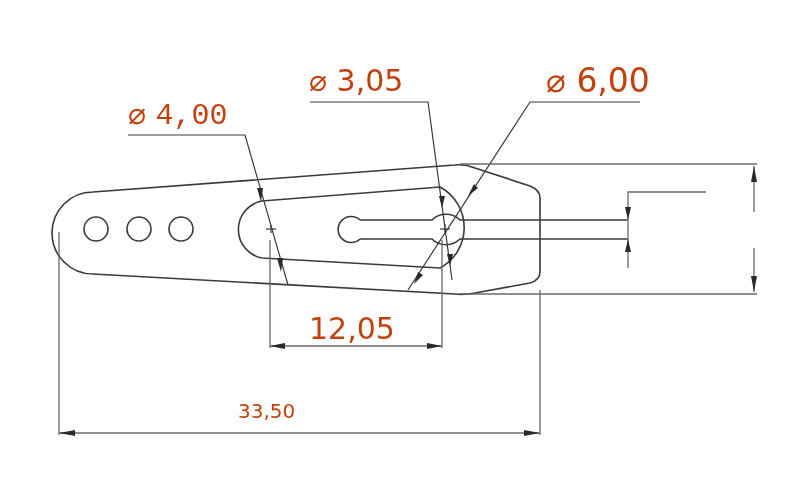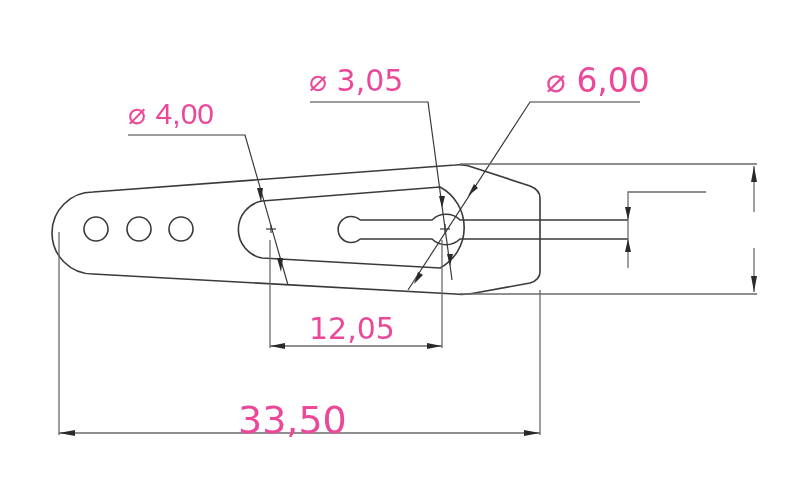--- a/index.html
+++ b/index.html
@@ -2,21 +2,21 @@
 <html><head>
   <meta charset="utf-8">
   <style>
     html, body { margin: 0; padding: 0; background: #ffffff; }
     body { width: 800px; height: 503px; position: relative; overflow: hidden; }
     #drawing { position: absolute; left: 0; top: 0; width: 800px; height: 503px; }
     .outline { fill: none; stroke: #3a3a3a; stroke-width: 1.6; }
     .dim { fill: none; stroke: #6a6a6a; stroke-width: 1.3; }
     .leader { fill: none; stroke: #3a3a3a; stroke-width: 1.2; }
     .arrow { fill: #2a2a2a; stroke: none; }
-    .label { position: absolute; color: #ec4899; font-family: "DejaVu Sans", sans-serif; white-space: nowrap; line-height: 1; }
+    .label { position: absolute; color: #c2410c; font-family: "DejaVu Sans", sans-serif; white-space: nowrap; line-height: 1; }
     .label-serif { font-family: "DejaVu Serif", serif; }
   </style>
 </head>
 <body>
 
 <svg id="drawing" viewBox="0 0 800 503" xmlns="http://www.w3.org/2000/svg">
 
   <g>
     <path class="outline" d="M 93 192 L 455 165 Q 465 164 475 168 L 530 186 Q 540 190 540 198 L 540 272 Q 540 280 530 283 L 475 293 Q 465 295 455 294 L 93 274 A 41 41 0 0 1 93 192 Z"></path>
   </g>
@@ -89,32 +89,32 @@
   </g>
   <g>
     <polyline class="dim" points="706,192 628,192 628,268"></polyline>
     <polygon class="arrow" points="628,220 625,207 631,207"></polygon>
     <polygon class="arrow" points="628,239 625,252 631,252"></polygon>
   </g>
 </svg>
 
 <div class="label" style="left:128px; top:99px; font-size:30px;">
   <span style="font-family:'DejaVu Serif',serif;">⌀</span>
-  <span class="label-serif" style="font-family:Liberation Sans, sans-serif;">4,00</span>
+  <span class="label-serif" style="font-family:Liberation Mono, monospace;">4,00</span>
 </div>
 
 <div class="label" style="left:309px; top:66px; font-size:30px;">
   <span>⌀</span>
   <span>3,05</span>
 </div>
 
 <div class="label" style="left:530px; top:64px; font-size:33px;margin-left:16px;">
   <span>⌀</span>
   <span>6,00</span>
 </div>
 
 <div class="label" style="left:309px; top:314px; font-size:30px;">
   <span>12,05</span>
 </div>
 
-<div class="label" style="left:238px; top:401px; font-size:38px;">
+<div class="label" style="left:238px; top:401px; font-size:20px;">
   <span>33,50</span>
 </div>
 
 </body></html>

